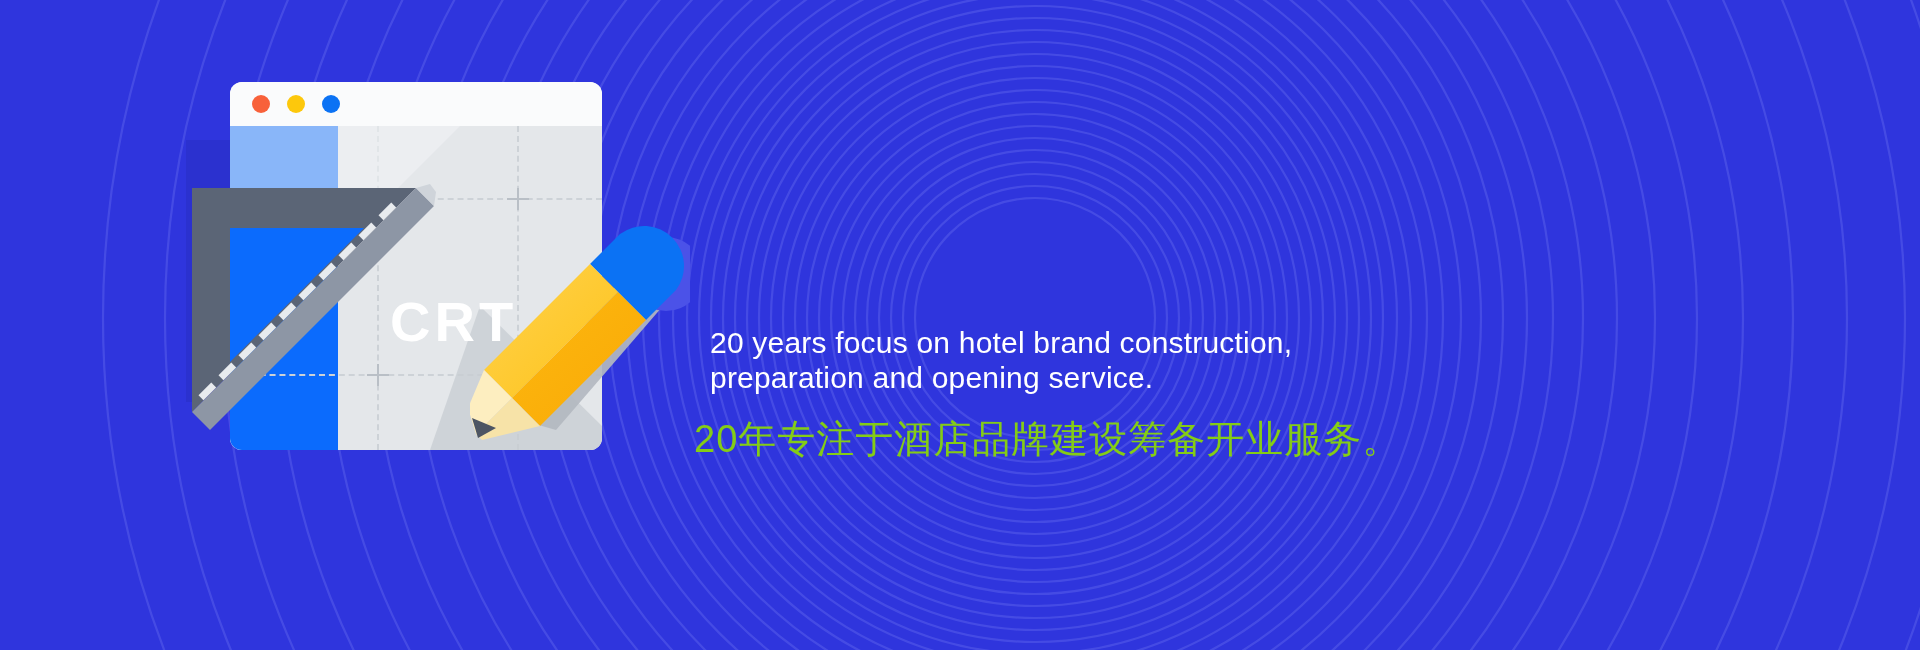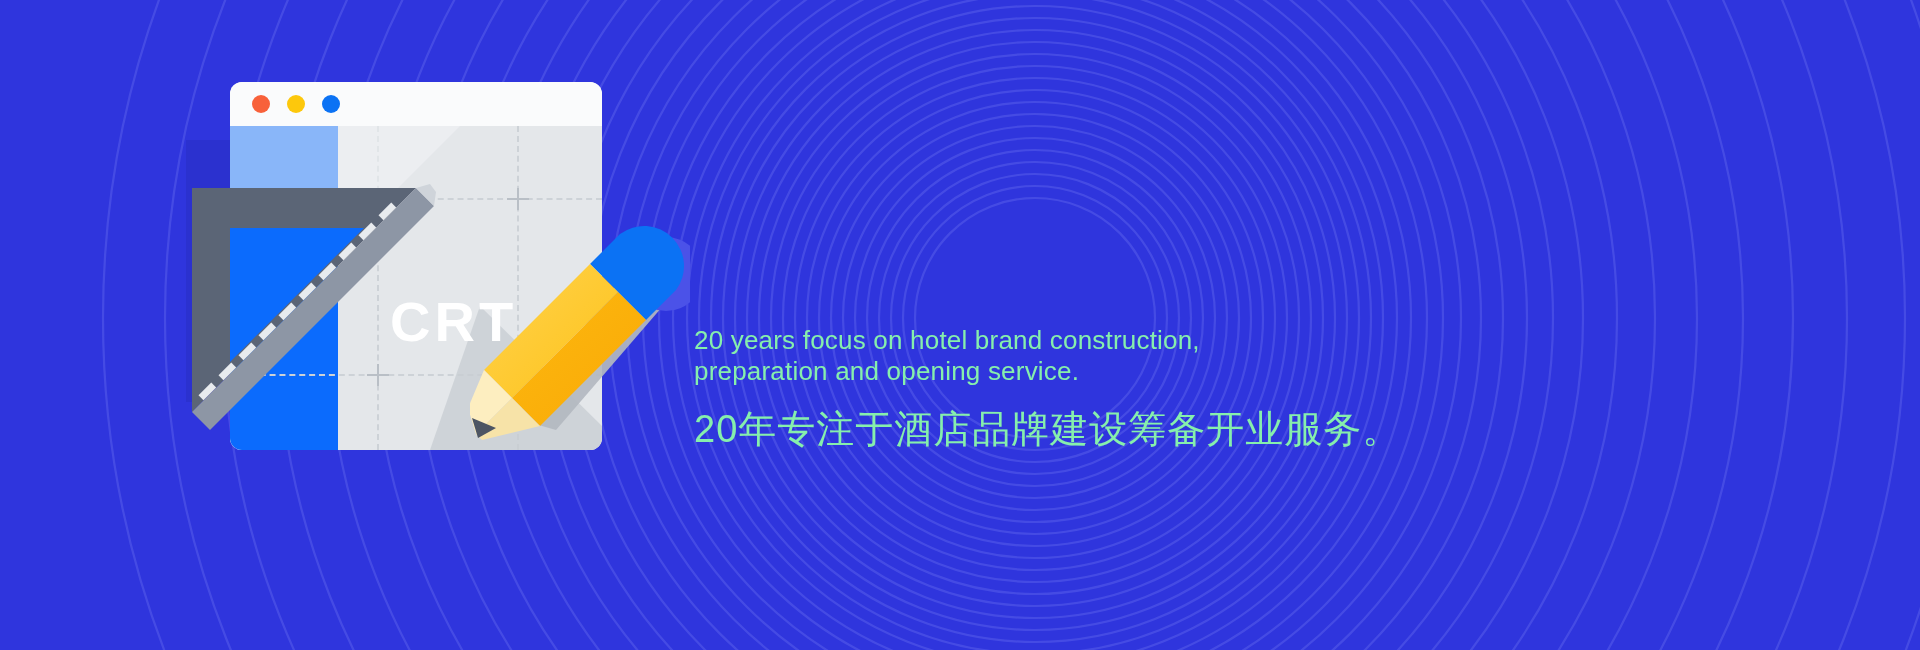--- a/index.html
+++ b/index.html
@@ -94,26 +94,27 @@
   .headline-cn{
     margin-top:9px;font-size:19px;color:#ffffff;letter-spacing:1px;
     font-family:"Liberation Sans", sans-serif;
   }
   .headline-cn .crt{color:#e4453c;font-weight:700;letter-spacing:0px;}
 
   .tagline{
     position:absolute;left:694px;top:325px;width:1060px;
   }
   .tagline-en{
-    color:#86efac;font-size:26px;line-height:1.18;font-weight:400;
+    color:#ffffff;font-size:30px;line-height:1.18;font-weight:400;
     letter-spacing:.2px;white-space:pre-line;
     font-family:"Liberation Sans", sans-serif;
+    margin-left:16px;
   }
   .tagline-cn{
-    margin-top:18px;color:#86efac;font-size:38px;letter-spacing:1px;
+    margin-top:18px;color:#84cc16;font-size:38px;letter-spacing:1px;
     font-family:"Liberation Sans", sans-serif;
   }
 </style>
 </head>
 <body>
 
 <div class="banner">
 
   <div class="rings">
     <svg viewBox="0 0 1920 650" xmlns="http://www.w3.org/2000/svg" aria-hidden="true">

